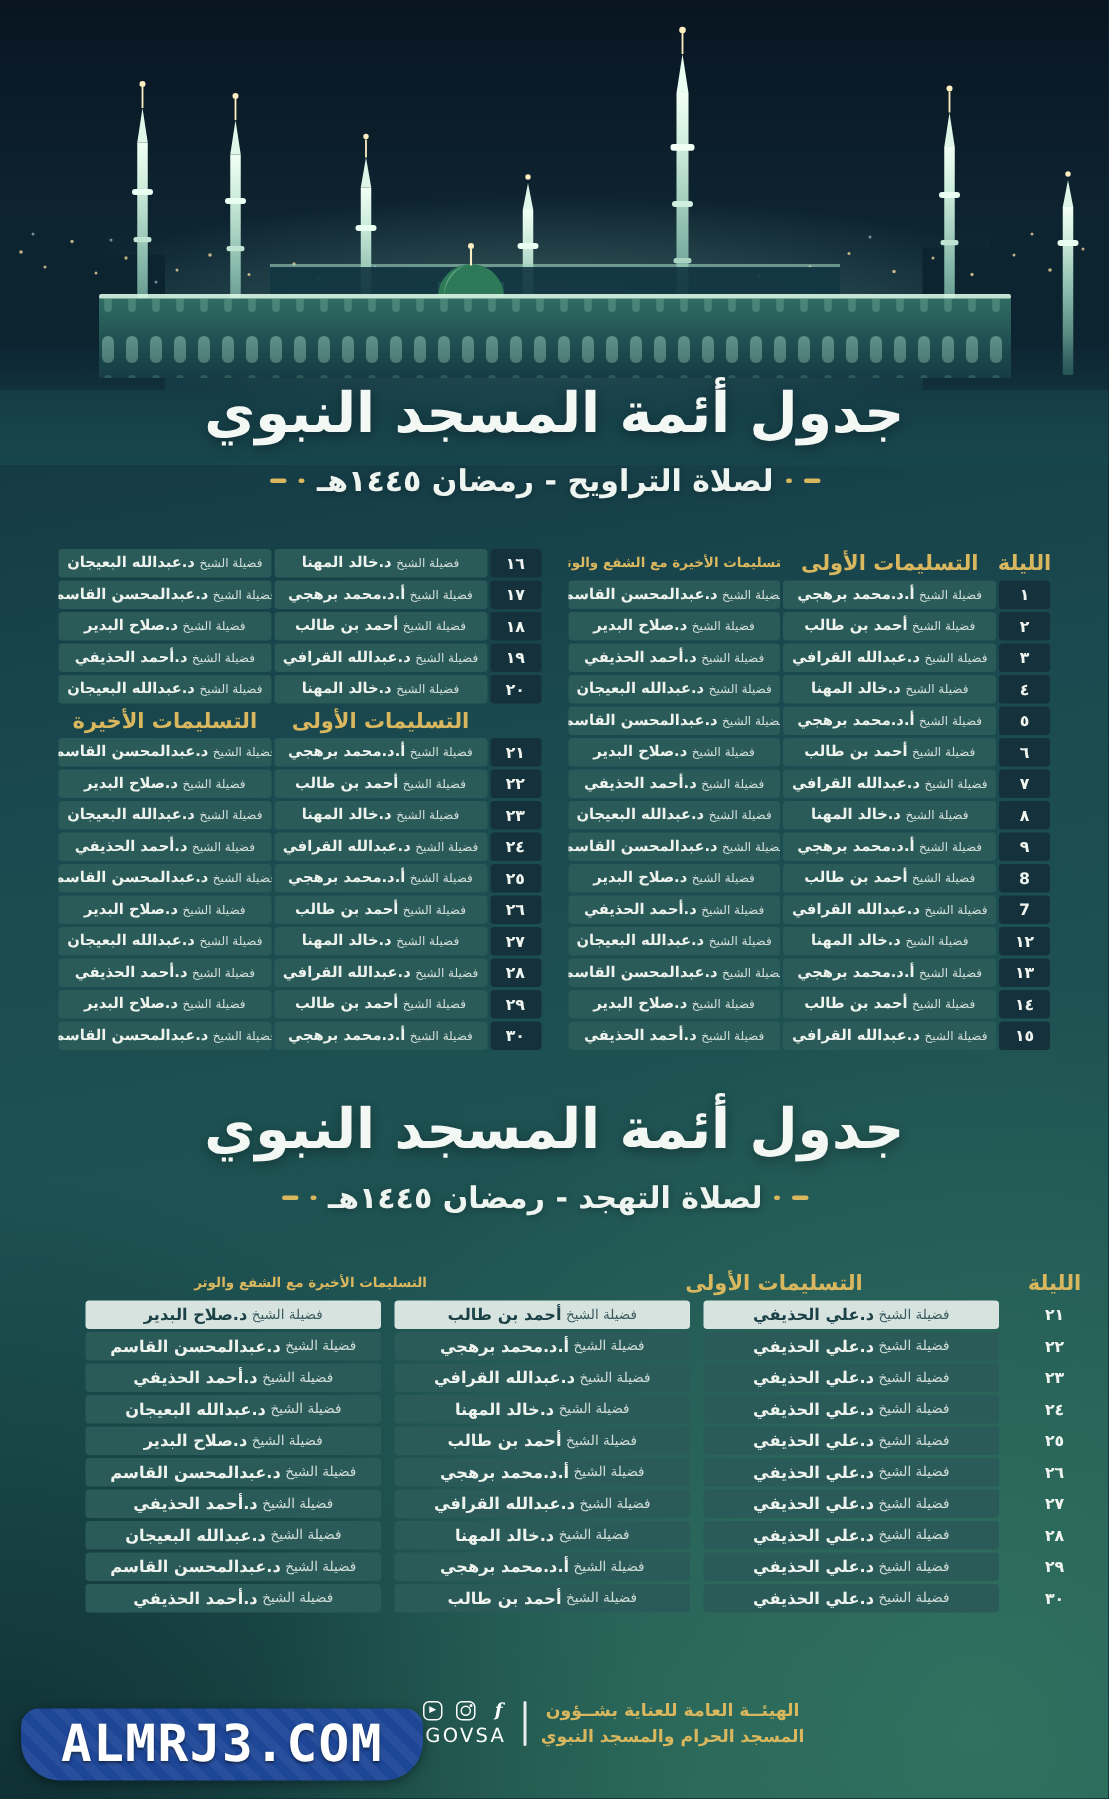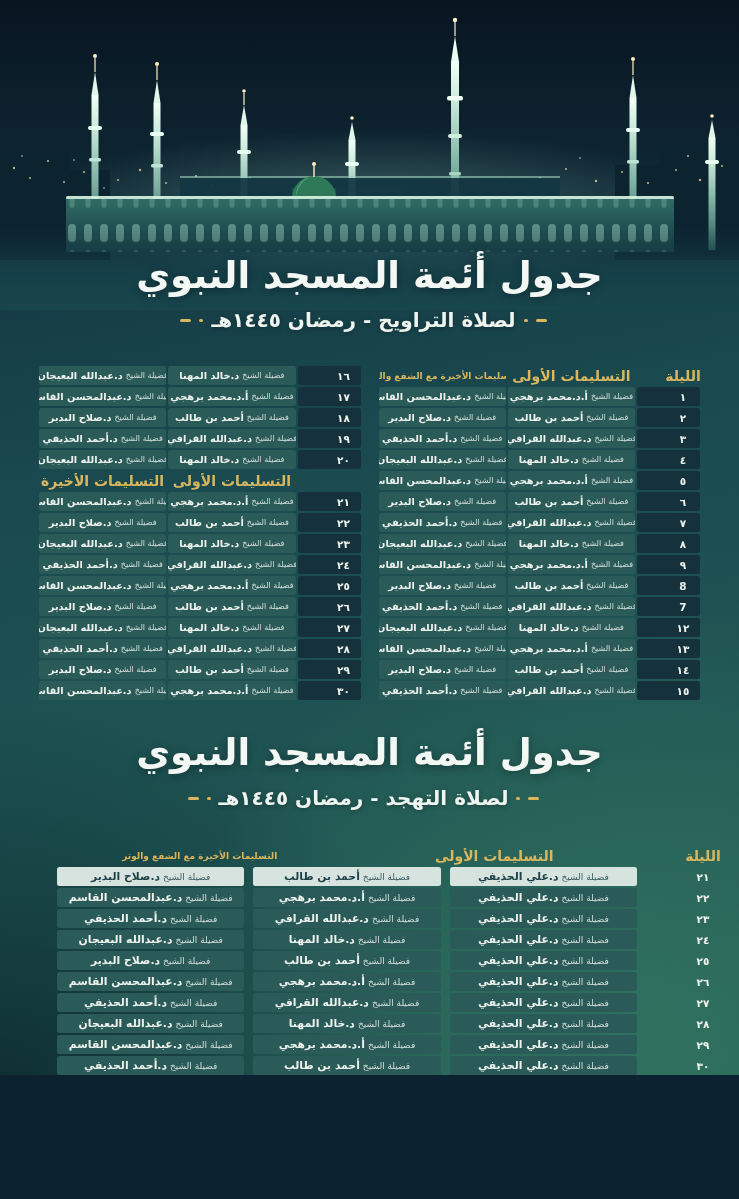--- a/index.html
+++ b/index.html
@@ -1,17 +1,17 @@
 <!DOCTYPE html>
 <html lang="ar"><head>
 <meta charset="utf-8">
 <style>
   html,body{margin:0;padding:0;background:#0c2230;}
   .poster{
-    position:relative;width:739px;height:1075px;overflow:hidden;
+    position:relative;width:739px;height:1199px;overflow:hidden;
     font-family:"DejaVu Sans",sans-serif;
     background:
       radial-gradient(140% 90% at 88% 96%, rgba(50,116,97,.85) 0%, rgba(50,116,97,0) 46%),
       radial-gradient(120% 70% at 0% 102%, rgba(6,30,40,.75) 0%, rgba(6,30,40,0) 52%),
       linear-gradient(170deg,#0c2230 0%,#143844 20%,#1a4a4f 42%,#1f5453 68%,#266055 100%);
   }
   .hero{position:absolute;top:0;left:0;width:739px;height:310px;}
   
   .sec-title{position:absolute;left:0;right:0;text-align:center;color:#f4f8f4;
     font-weight:bold;font-size:37px;letter-spacing:-.5px;margin:0;direction:rtl;
@@ -21,21 +21,21 @@
   .deco-dash{display:inline-block;width:11px;height:3px;border-radius:2px;background:#d9b75f;}
   .deco-dot{display:inline-block;width:4px;height:3px;border-radius:2px;background:#d9b75f;}
   #title1{top:254px;} #sub1{top:308px;}
   #title2{top:731px;} #sub2{top:786px;}
   
   .tbl{position:absolute;direction:rtl;}
   #t1{top:366px;left:39px;right:39px;display:flex;gap:18px;}
   .half{flex:1;display:flex;flex-direction:column;gap:2px;min-width:0;}
   .trow{display:flex;gap:2px;height:19px;flex:none;}
   .ncell{width:34px;flex:none;display:flex;align-items:center;justify-content:center;
-    background:#14313c;border-radius:2.5px;color:#f0f4ef;font-size:10.5px;font-weight:bold;padding-left:29px;}
+    background:#14313c;border-radius:2.5px;color:#f0f4ef;font-size:10.5px;font-weight:bold;}
   .cell{flex:1;min-width:0;display:flex;align-items:center;justify-content:center;gap:3px;
     background:#2a5b59;border-radius:2.5px;color:#eef3ee;white-space:nowrap;overflow:hidden;}
   .pre{font-size:8px;opacity:.85;}
   .nm{font-size:9.8px;font-weight:bold;letter-spacing:-.2px;}
   .trow.hdr .ncell,.trow.hdr .cell{background:transparent;}
   .hdr-label{color:#d9b75f;font-weight:bold;font-size:14px;white-space:nowrap;}
   .hdr-label.small{font-size:9px;}
   #t2{top:846px;left:57px;right:8px;display:flex;flex-direction:column;gap:2px;}
   #t2 .trow{gap:9px;}
   #t2 .ncell{width:56px;background:transparent;font-weight:bold;font-size:10.5px;}
@@ -754,19 +754,23 @@
   <div class="footer">
     <div class="social">
       <div class="icons" id="icons">
           <span class="sicon youtube-icon">▶</span>
           <span class="sicon instagram-icon"></span>
           <span class="sicon facebook-icon">f</span>
         </div>
       <div class="handle">GOVSA</div>
     </div>
     <div class="fdivider"></div>
+    <div class="org">
+      <div>الهيئــة العامة للعناية بشــؤون</div>
+      <div>المسجد الحرام والمسجد النبوي</div>
+    </div>
   </div>
 
   <div class="watermark">
     <span class="wm-text">ALMRJ3.COM</span>
   </div>
 
 </div>
 
 </body></html>

